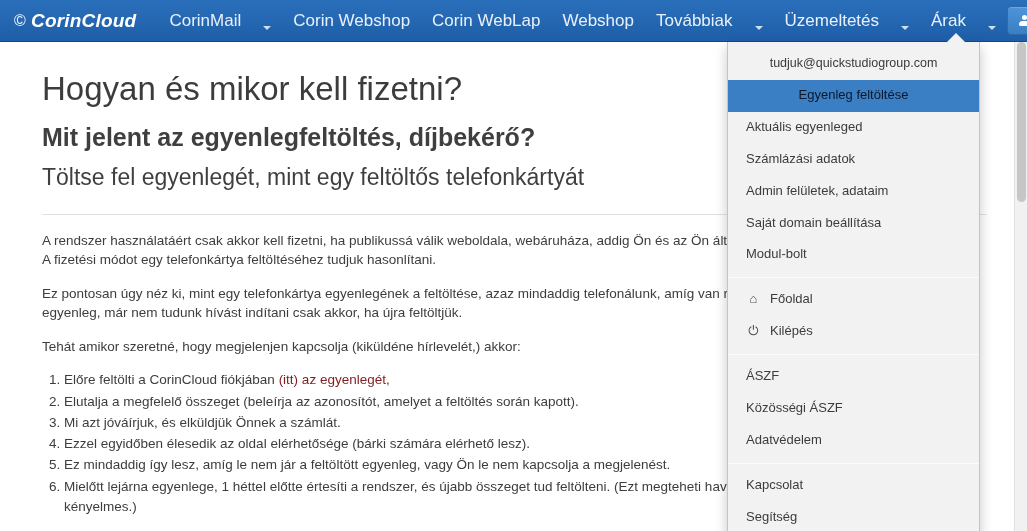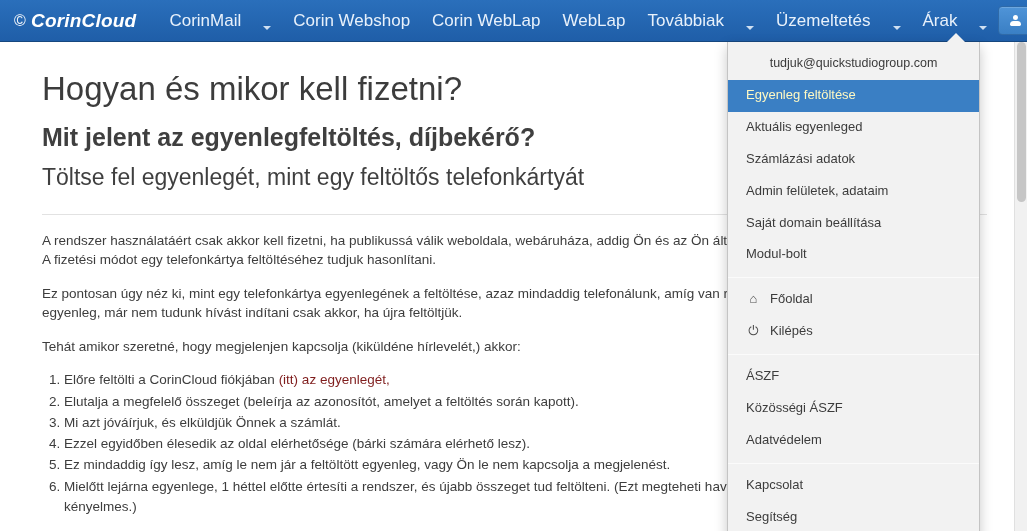--- a/index.html
+++ b/index.html
@@ -138,21 +138,22 @@
   .dd-item {
     display: block;
     font-size: 13px;
     color: #3c3c3c;
     padding: 7px 18px 8px;
     cursor: pointer;
     line-height: 1.3;
   }
   .dd-item.active {
     background: #3a7fc4;
-    color: #fef9c3;
+    color: #0f172a;
+    text-align: center;
   }
   .dd-sep {
     height: 1px;
     background: #d6d6d6;
     margin: 6px 0;
     border-bottom: 1px solid #fbfbfb;
   }
   .dd-item.with-icon {
     display: flex;
     align-items: center;
@@ -252,21 +253,21 @@
       <span>CorinMail</span>
       <span class="caret"></span>
     </div>
     <div class="nav-item">
       <span>Corin Webshop</span>
     </div>
     <div class="nav-item">
       <span>Corin WebLap</span>
     </div>
     <div class="nav-item">
-      <span>WebLap</span>
+      <span>Webshop</span>
     </div>
     <div class="nav-item">
       <span>Továbbiak</span>
       <span class="caret"></span>
     </div>
     <div class="nav-item">
       <span>Üzemeltetés</span>
       <span class="caret"></span>
     </div>
     <div class="nav-item">

